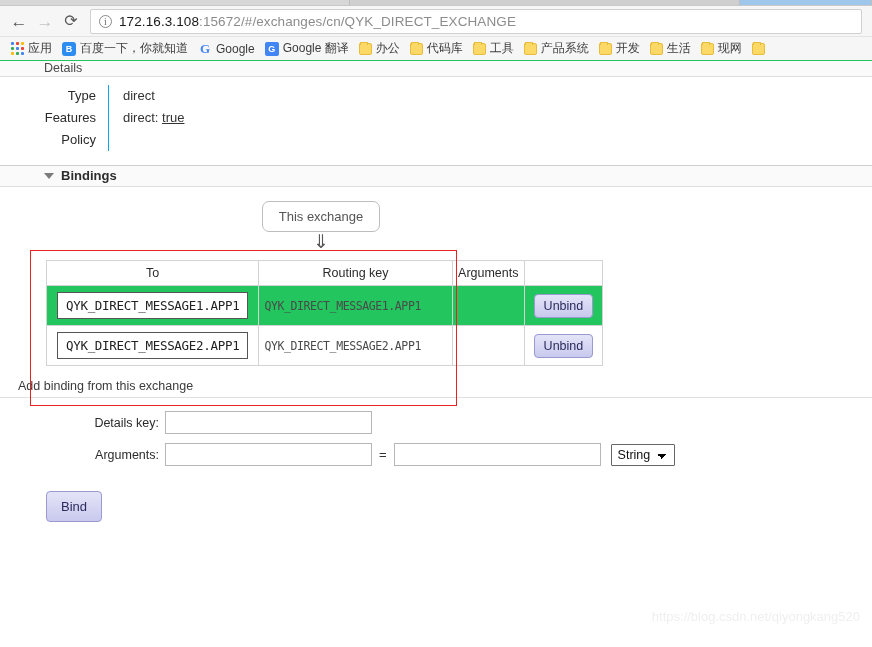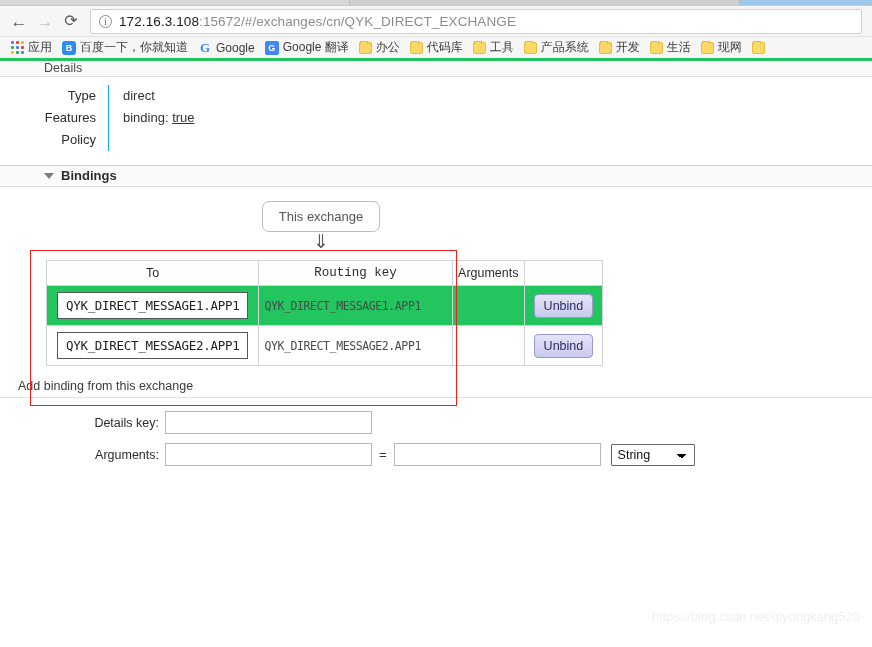--- a/index.html
+++ b/index.html
@@ -78,21 +78,21 @@
   .url { font-size: 13.5px; color: #8c8c8c; white-space: nowrap; letter-spacing: 0.1px; }
   .url .host { color: #1a1a1a; }
 
   
   .bookmarks {
     height: 24px;
     background: #f6f6f6;
     display: flex;
     align-items: center;
     padding-left: 6px;
-    border-bottom: 3px solid #22c55e;
+    border-bottom: 1px solid #22c55e;
     overflow: hidden;
   }
   .bm {
     display: flex;
     align-items: center;
     height: 20px;
     padding: 0 5px;
     flex: none;
     white-space: nowrap;
   }
@@ -232,21 +232,21 @@
   }
   table.bindings td {
     border: 1px solid #d3d3d3;
     padding: 6px 5px;
     vertical-align: middle;
     color: #444;
   }
   table.bindings tr.odd td { background: #22c55e; }
   table.bindings tr.even td { background: #ffffff; }
   .col-to { width: 212px; }
-  .col-rk { width: 193px; font-family: Liberation Mono, monospace; }
+  .col-rk { width: 193px; }
   .col-arg { width: 72px; }
   .col-act { width: 78px; }
 
   .queue-chip {
     display: inline-block;
     border: 1px solid #555;
     background: #fff;
     padding: 5px 8px;
     font-size: 12.5px;
     color: #222;
@@ -310,21 +310,21 @@
     border-radius: 1px;
     font-family: "Liberation Sans", sans-serif;
     background-image:
       linear-gradient(45deg, transparent 50%, #000 50%),
       linear-gradient(135deg, #000 50%, transparent 50%);
     background-position: calc(100% - 12px) 9px, calc(100% - 7px) 9px;
     background-size: 5px 5px, 5px 5px;
     background-repeat: no-repeat;
   }
   .sel.queue-sel { width: 107px; }
-  .sel.type-sel { width: 84px; }
+  .sel.type-sel { width: 64px; }
   .colon { font-size: 13px; color: #2b2b2b; margin: 0 5px 0 2px; }
   .txt {
     border: 1px solid #b6b6b6;
     height: 23px;
     background: #fff;
     width: 207px;
     font-size: 12.5px;
     padding: 0 4px;
     font-family: "Liberation Sans", sans-serif;
     border-radius: 0;
@@ -441,21 +441,21 @@
       <span>Details</span>
     </div>
 
     <div class="kv">
       <div class="kv-row">
         <div class="kv-key">Type</div>
         <div class="kv-val">direct</div>
       </div>
       <div class="kv-row">
         <div class="kv-key">Features</div>
-        <div class="kv-val"><span>binding: </span><u>true</u></div>
+        <div class="kv-val"><span>direct: </span><u>true</u></div>
       </div>
       <div class="kv-row">
         <div class="kv-key">Policy</div>
         <div class="kv-val"></div>
       </div>
     </div>
 
     <div class="section-head collapsible" style="margin-top:14px;">
       <span class="tri down"></span><span>Bindings</span>
     </div>
@@ -519,17 +519,18 @@
         <input class="txt" type="text" value="" style="">
         <span class="eq">=</span>
         <input class="txt" type="text" style="width: 207px;" value="">
         <span style="width:10px;display:inline-block"></span>
         <select class="sel type-sel">
           <option>String</option>
         </select>
       </div>
     </div>
 
+    <div><span class="btn-lav btn-bind">Bind</span></div>
 
 
     <div class="watermark">https://blog.csdn.net/qiyongkang520</div>
   </div>
 </div>
 
 </body></html>

